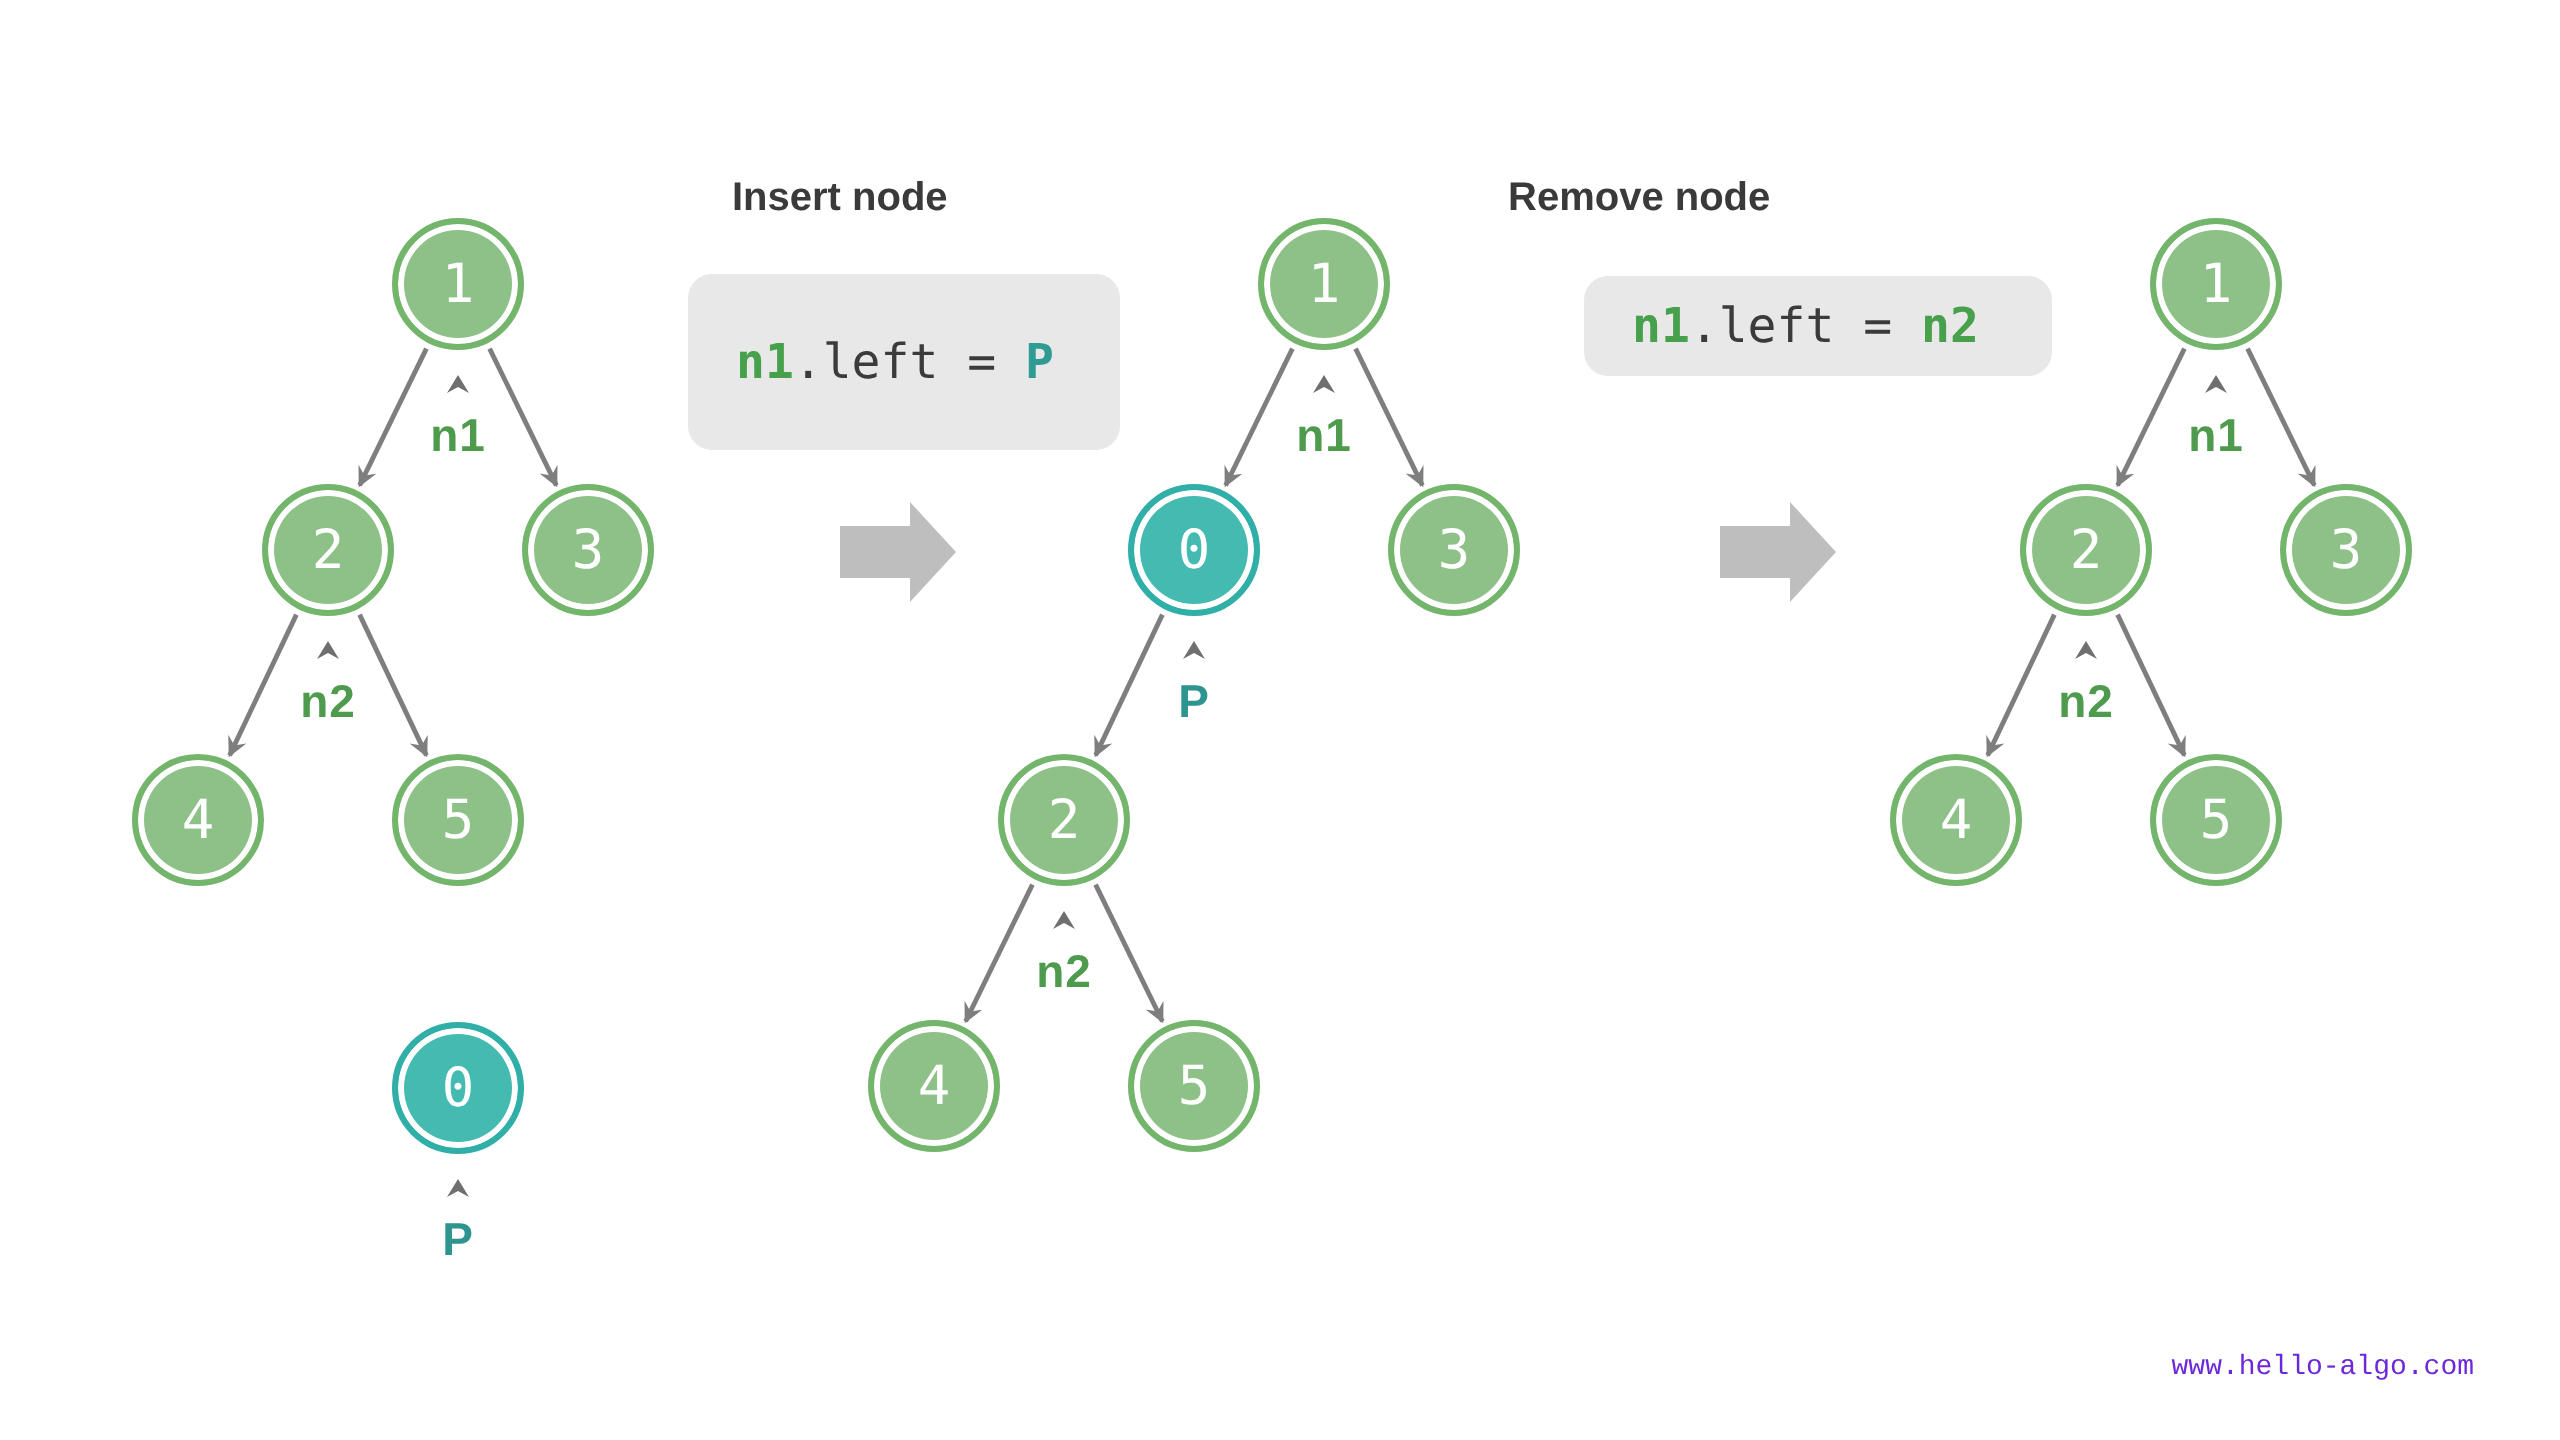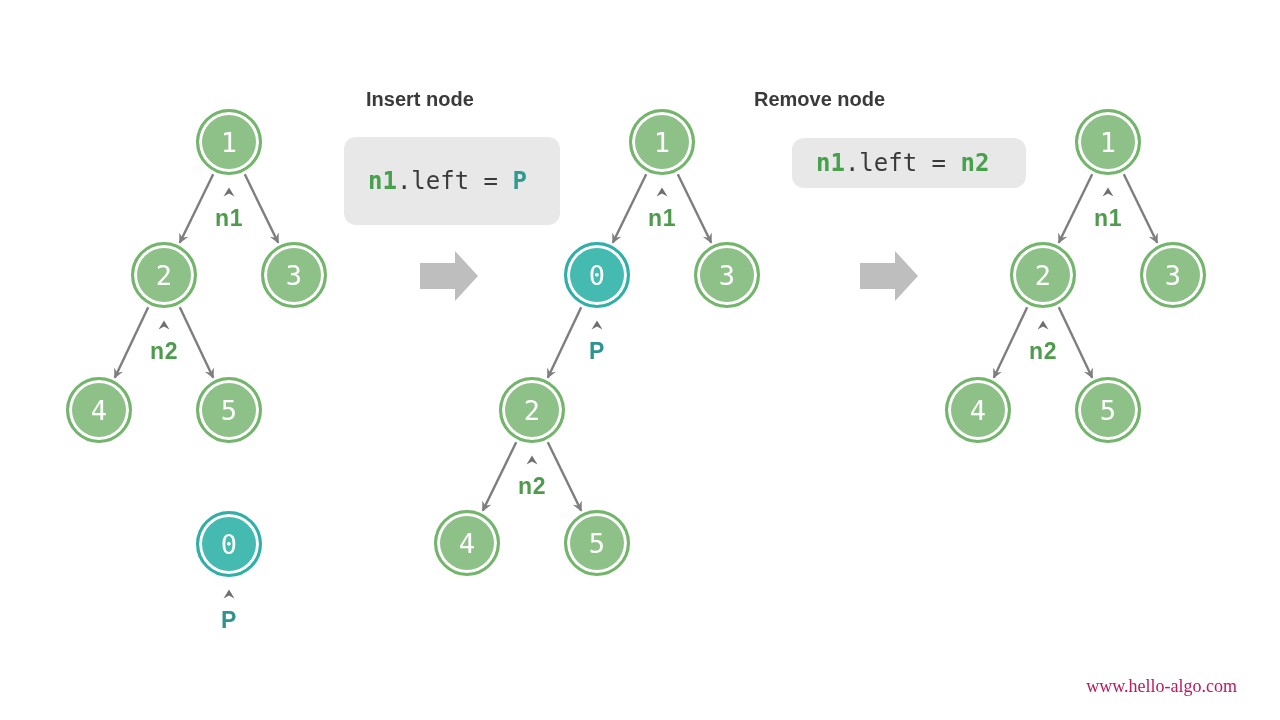--- a/index.html
+++ b/index.html
@@ -34,21 +34,21 @@
     display:flex;flex-direction:column;justify-content:center;
   }
   .codebox .codeline{line-height:38px;padding-left:24px;}
   .codeline span{white-space:pre;}
   .tok-g{color:#47A04B;font-weight:bold;}
   .tok-t{color:#2E9C93;font-weight:bold;}
   .tok-d{color:#3B3B3B;}
 
   .watermark{
     position:absolute;right:43px;top:676px;
-    font-family:Liberation Serif, serif;font-size:18px;color:#be185d;
+    font-family:Liberation Mono, monospace;font-size:14px;color:#6d28d9;
   }
 </style>
 </head>
 <body>
 
 <div id="canvas">
 
   <svg id="edges" viewBox="0 0 1280 720">
     <defs>
       <marker id="ah" markerWidth="12" markerHeight="12" refX="9" refY="5" orient="auto" markerUnits="userSpaceOnUse">

